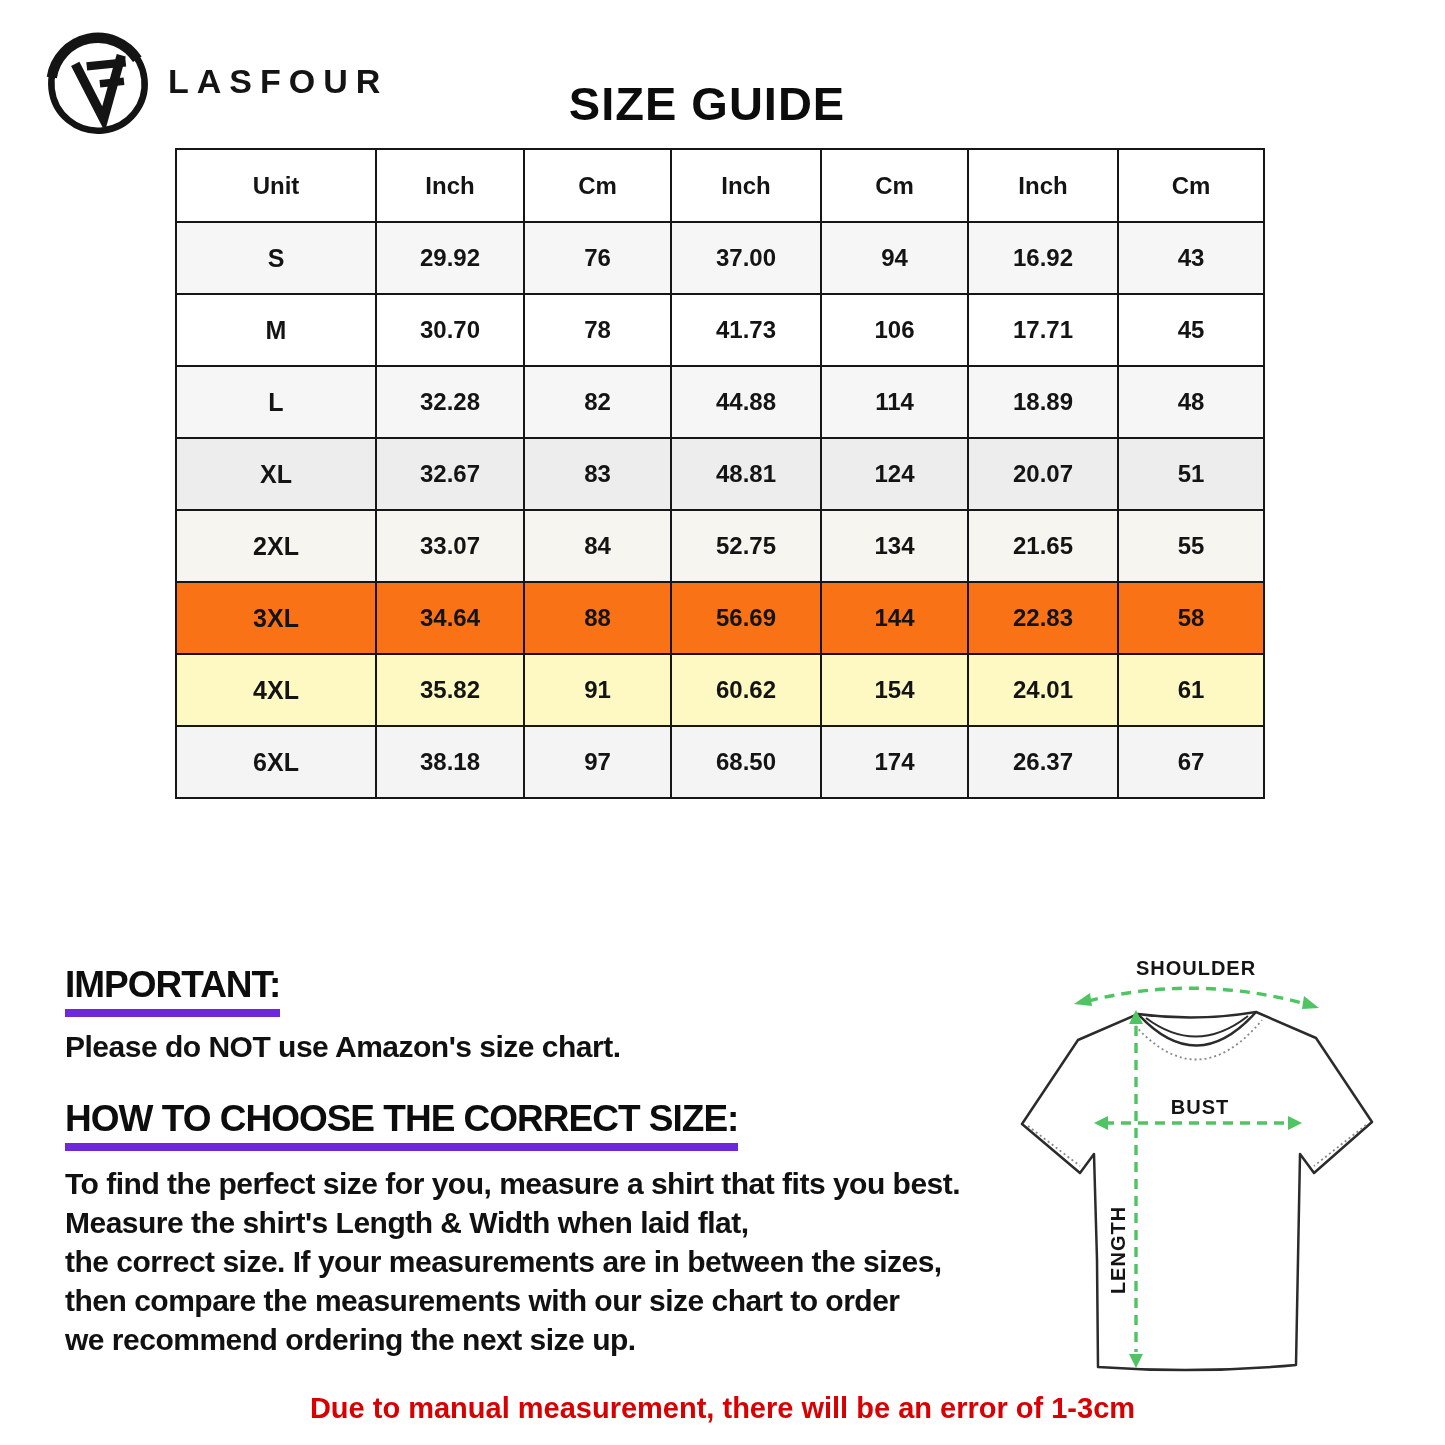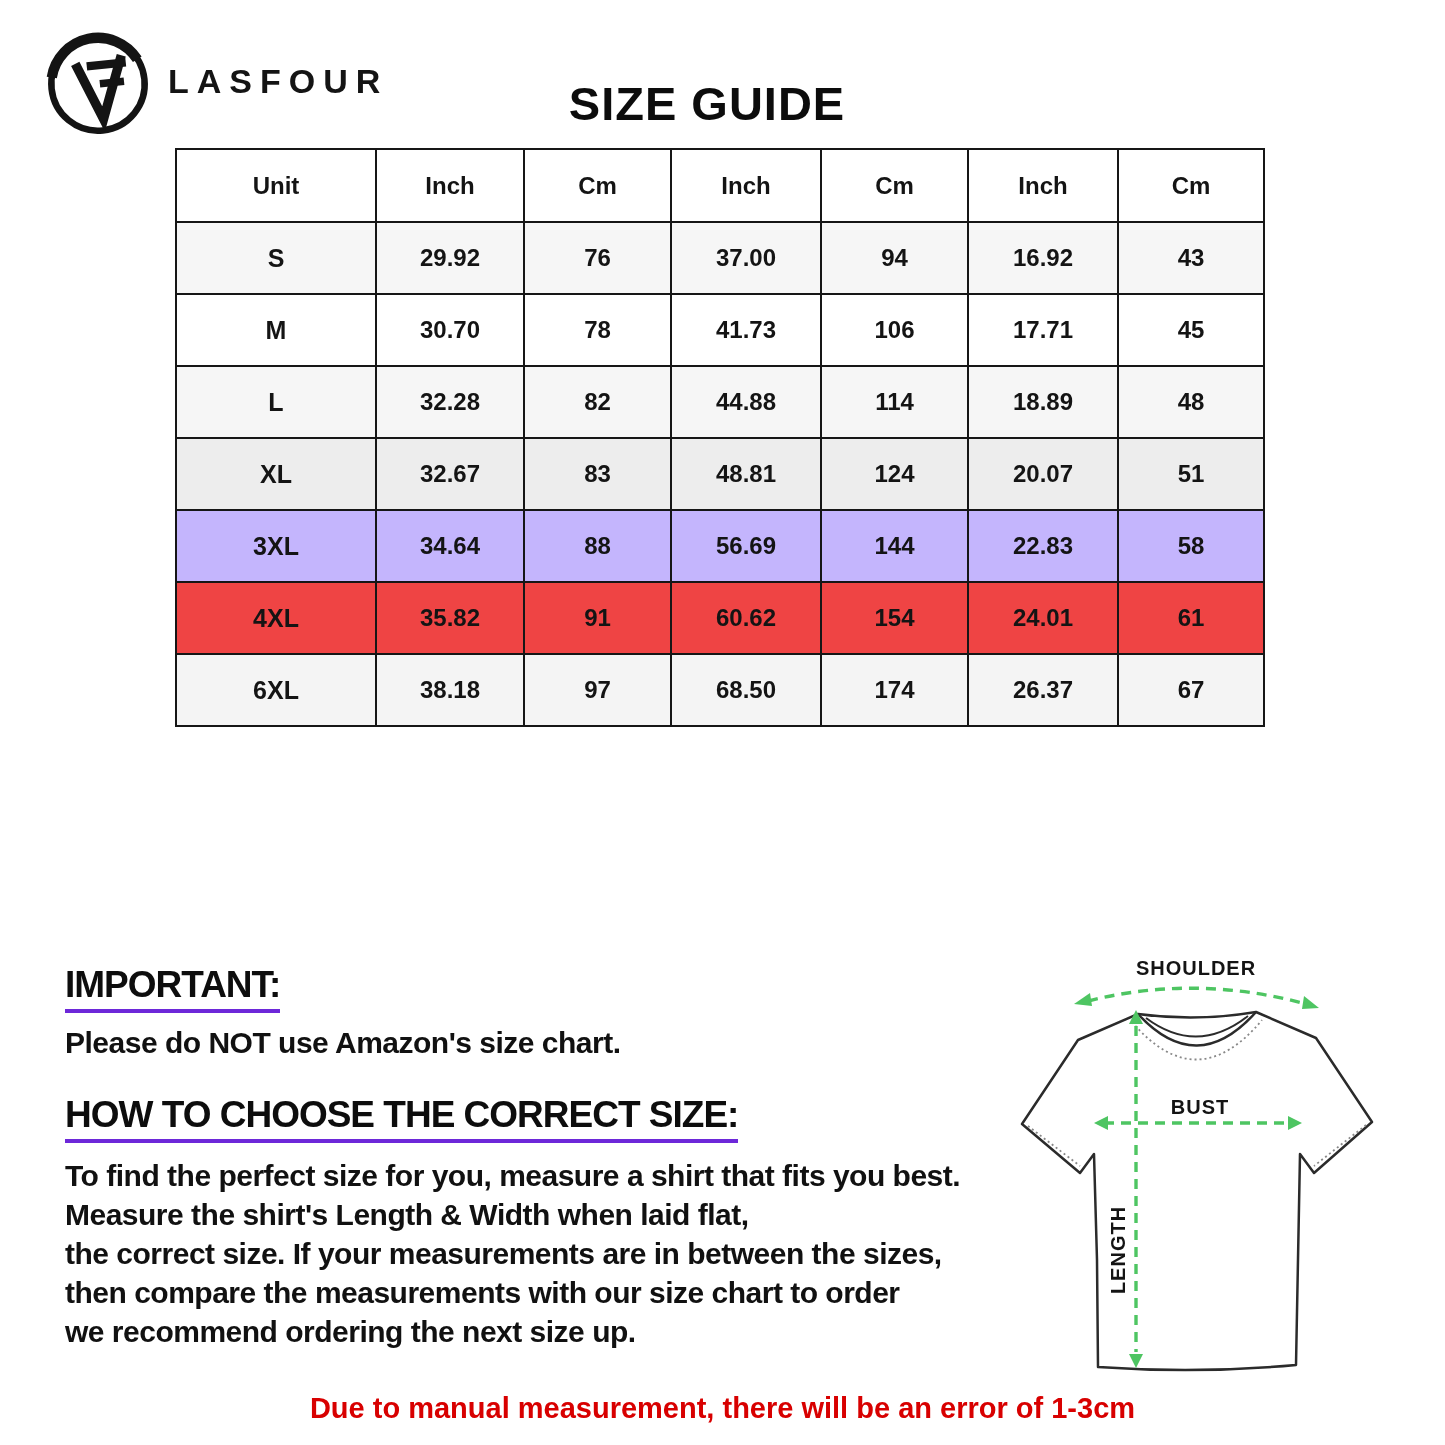--- a/index.html
+++ b/index.html
@@ -20,21 +20,21 @@
     font-weight:bold;color:#141414;padding:0;
   }
   .group-row th{height:71px;background:var(--header-bg,#eef5f2);font-size:25px;letter-spacing:.5px;}
   .unit-row th{height:71px;background:#ffffff;font-size:24px;}
   .size-table tbody tr{height:72px;}
   .size-table tbody th{font-size:25px;}
   .size-table tbody td{font-size:24px;}
   
   .notes{position:absolute;left:65px;top:964px;width:960px;}
   .note-heading{margin:0;font-size:37px;font-weight:800;letter-spacing:-1px;color:#0d0d0d;}
-  .note-heading span{display:inline-block;border-bottom:4px solid #6d28d9;padding-bottom:3px;}
+  .note-heading span{display:inline-block;border-bottom:8px solid #6d28d9;padding-bottom:3px;}
   .note-body{margin:13px 0 0 0;font-size:30px;font-weight:bold;letter-spacing:-.5px;}
   .howto{margin-top:34px;}
   .howto-lines{margin-top:13px;font-size:30px;font-weight:bold;letter-spacing:-.5px;line-height:39px;}
   
   .shirt{position:absolute;left:1008px;top:950px;width:437px;height:440px;margin:0;}
   .shirt svg{width:100%;height:100%;}
   .shirt text{font-family:"Liberation Sans","DejaVu Sans",sans-serif;font-weight:bold;fill:#141414;}
   
   .footer-note{position:absolute;top:1392px;left:0;width:1445px;text-align:center;
     font-size:29px;font-weight:bold;color:var(--footer-red,#d80000);}
@@ -110,30 +110,39 @@
         </tr>
         <tr style="background: rgb(237, 237, 237); border-radius: 23px;">
           <th>XL</th>
           <td>32.67</td>
           <td>83</td>
           <td>48.81</td>
           <td>124</td>
           <td>20.07</td>
           <td>51</td>
         </tr>
-        <tr style="background: #c4b5fd; padding-left: 36px;">
+        <tr style="background: rgb(246, 245, 240);">
+          <th>2XL</th>
+          <td>33.07</td>
+          <td>84</td>
+          <td>52.75</td>
+          <td>134</td>
+          <td>21.65</td>
+          <td>55</td>
+        </tr>
+        <tr style="background: #f97316; padding-left: 36px;">
           <th>3XL</th>
           <td>34.64</td>
           <td>88</td>
           <td>56.69</td>
           <td>144</td>
           <td>22.83</td>
           <td>58</td>
         </tr>
-        <tr style="background: #ef4444;">
+        <tr style="background: #fef9c3;">
           <th>4XL</th>
           <td>35.82</td>
           <td>91</td>
           <td>60.62</td>
           <td>154</td>
           <td>24.01</td>
           <td>61</td>
         </tr>
         <tr style="background: rgb(244, 244, 244);">
           <th>6XL</th>

